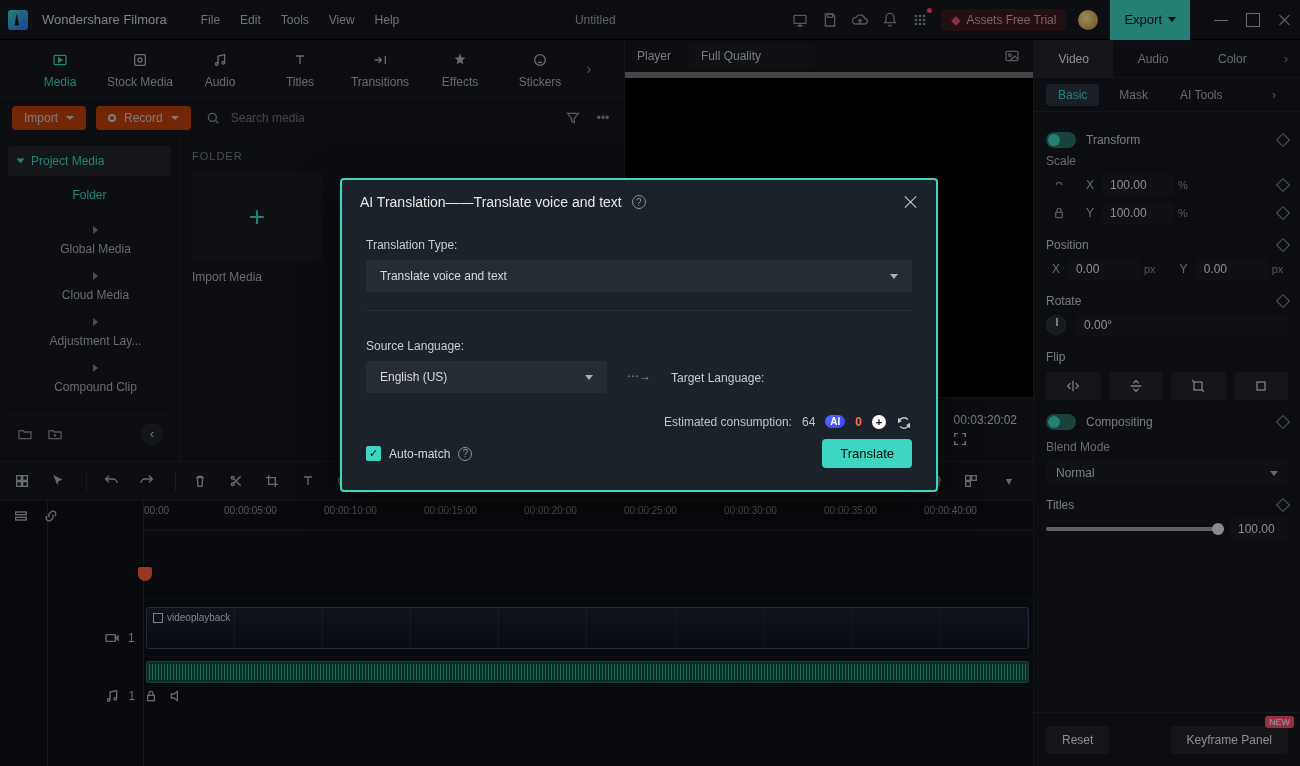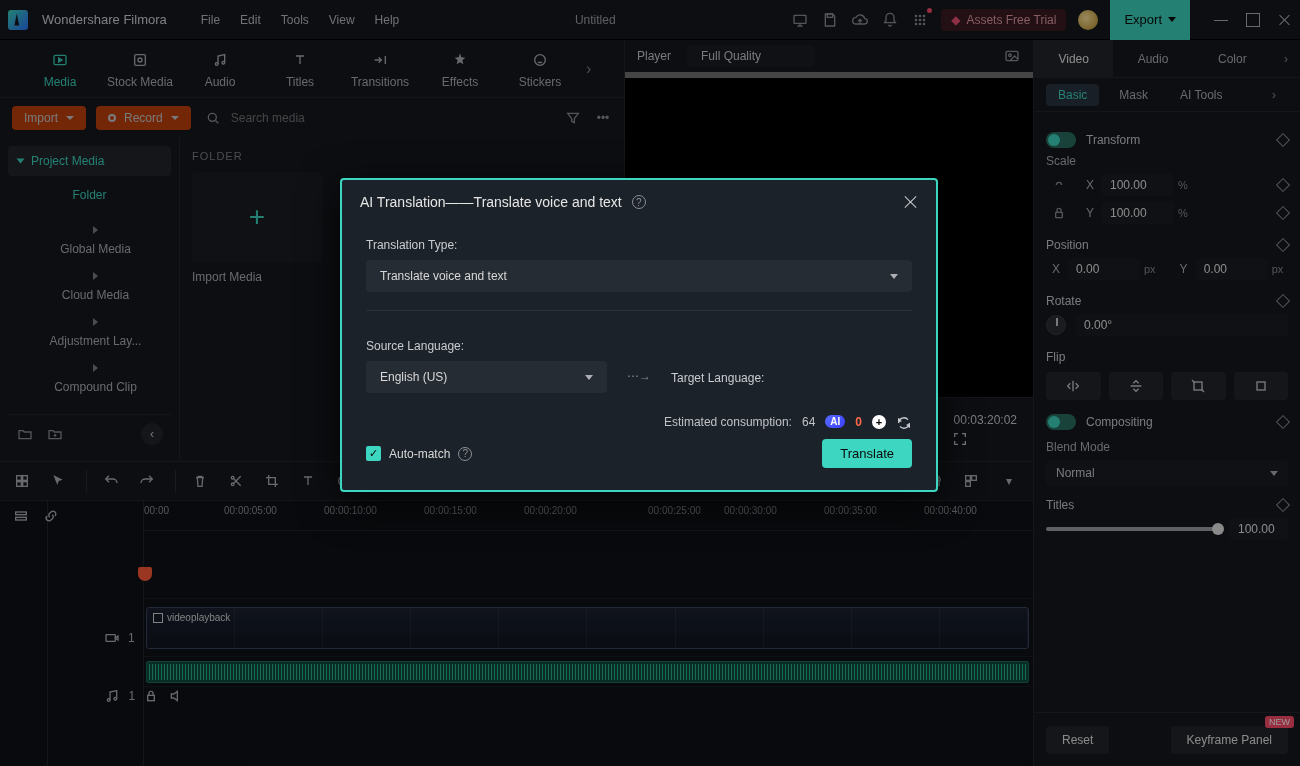--- a/index.html
+++ b/index.html
@@ -719,21 +719,21 @@
         </span>
     </div>
   </div>
   <div class="tl-tracks">
     <div class="ruler">
       <span class="tick" style="left:0">00:00</span>
       <span class="tick" style="left:80px">00:00:05:00</span>
       <span class="tick" style="left:180px">00:00:10:00</span>
       <span class="tick" style="left:280px">00:00:15:00</span>
       <span class="tick" style="left:380px">00:00:20:00</span>
-      <span class="tick" style="left:504px">00:00:25:00</span>
+      <span class="tick" style="left:480px">00:00:25:00</span>
       <span class="tick" style="left:580px">00:00:30:00</span>
       <span class="tick" style="left:680px">00:00:35:00</span>
       <span class="tick" style="left:780px">00:00:40:00</span>
     </div>
     <div class="track-row" style="height:68px">
       <div class="playhead" style="top:36px;left:-6px"></div>
     </div>
     <div class="track-row">
       <div class="clip-video">
         <div class="label">

